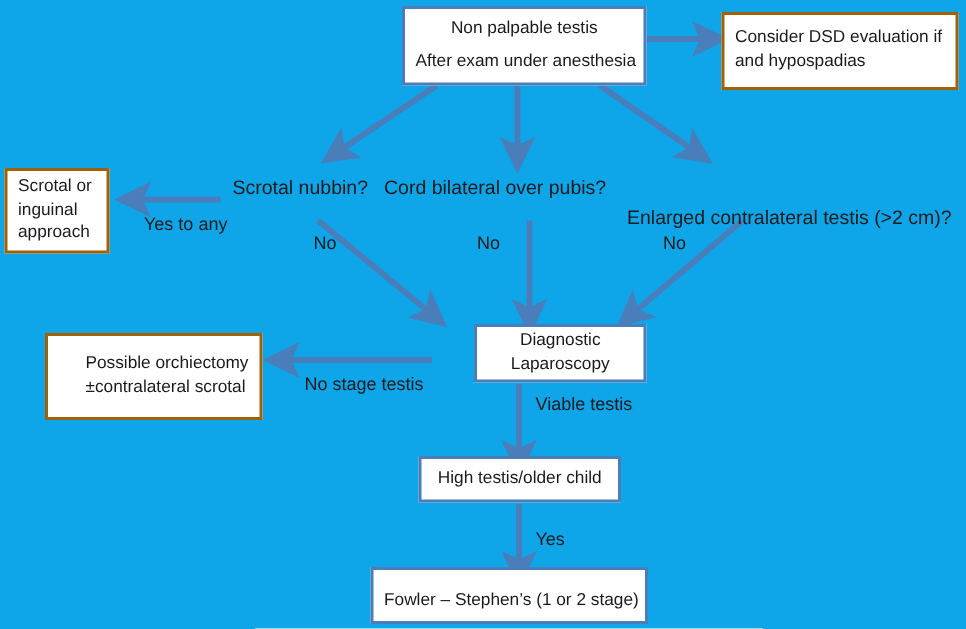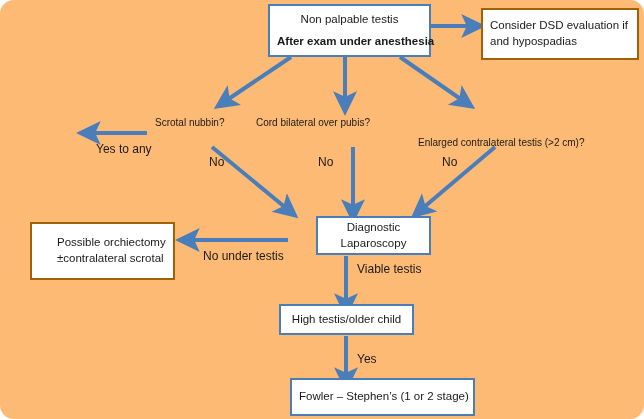--- a/index.html
+++ b/index.html
@@ -4,24 +4,23 @@
 <style>
   html, body {
     margin: 0;
     padding: 0;
     background: #ffffff;
   }
   #canvas {
     position: relative;
     width: 644px;
     height: 419px;
-    background: #fdba74;
+    background: #0ea5e9;
     font-family: "Liberation Sans", sans-serif;
     overflow: hidden;
-    border-radius: 14px;
   }
   .box {
     position: absolute;
     box-sizing: border-box;
     display: flex;
     flex-direction: column;
     justify-content: center;
     background: #ffffff;
   }
   .box.blue { border: 2px solid #4a7ebb; }
@@ -36,21 +35,21 @@
   .box.left .line { text-align: left; }
   .box.pad { padding: 4px 7px; }
   .label {
     position: absolute;
     font-size: 12px;
     color: #1a1a1a;
     white-space: nowrap;
   }
   .qtext {
     position: absolute;
-    font-size: 10px;
+    font-size: 13px;
     color: #1a1a1a;
     white-space: nowrap;
   }
   svg.arrows {
     position: absolute;
     left: 0;
     top: 0;
     width: 644px;
     height: 419px;
     pointer-events: none;
@@ -86,52 +85,57 @@
 
     <line x1="288" y1="240" x2="191" y2="240" stroke="#4a7ebb" stroke-width="4" marker-end="url(#ah)"></line>
 
     <line x1="346" y1="256" x2="346" y2="302" stroke="#4a7ebb" stroke-width="4" marker-end="url(#ah)"></line>
 
     <line x1="346" y1="336" x2="346" y2="376" stroke="#4a7ebb" stroke-width="4" marker-end="url(#ah)"></line>
   </svg>
 
   <div class="box blue center pad" style="left:268px; top:4px; width:163px; height:53px;">
     <div class="line">Non palpable testis</div>
-    <div class="line" style="margin-top:6px;font-weight:bold;">After exam under anesthesia</div>
+    <div class="line" style="margin-top:6px;">After exam under anesthesia</div>
   </div>
 
   <div class="box black left pad" style="left:481px; top:8px; width:158px; height:52px;">
     <div class="line">Consider DSD evaluation if</div>
     <div class="line">and hypospadias</div>
   </div>
 
+  <div class="box black left pad" style="left:3px; top:112px; width:70px; height:57px;">
+    <div class="line">Scrotal or</div>
+    <div class="line">inguinal</div>
+    <div class="line">approach</div>
+  </div>
 
   <div class="qtext" style="left:155px; top:117px;">Scrotal nubbin?</div>
   <div class="qtext" style="left:256px; top:117px;">Cord bilateral over pubis?</div>
   <div class="qtext" style="left:418px; top:117px;margin-top:20px;">Enlarged contralateral testis (&gt;2 cm)?</div>
 
   <div class="label" style="left:96px; top:142px;">Yes to any</div>
   <div class="label" style="left:209px; top:155px;">No</div>
   <div class="label" style="left:318px; top:155px;">No</div>
   <div class="label" style="left:442px; top:155px;">No</div>
-  <div class="label" style="left:203px; top:249px;">No under testis</div>
+  <div class="label" style="left:203px; top:249px;">No stage testis</div>
   <div class="label" style="left:357px; top:262px;">Viable testis</div>
   <div class="label" style="left:357px; top:352px;">Yes</div>
 
   <div class="box black left pad" style="left:30px; top:222px; width:145px; height:58px;padding-left:25px;">
     <div class="line">Possible orchiectomy</div>
     <div class="line">±contralateral scrotal</div>
   </div>
 
   <div class="box blue center pad" style="left:288px; top:216px; width:115px; height:39px;margin-left:28px;">
     <div class="line">Diagnostic</div>
     <div class="line">Laparoscopy</div>
   </div>
 
   <div class="box blue center pad" style="left:279px; top:304px; width:135px; height:31px;">
     <div class="line">High testis/older child</div>
   </div>
 
-  <div class="box blue left" style="left:247px; top:378px; width:185px; height:38px; justify-content:center; padding:5px 7px;margin-left:43px;">
+  <div class="box blue left" style="left:247px; top:378px; width:185px; height:38px; justify-content:flex-end; padding:5px 7px;">
     <div class="line">Fowler – Stephen’s (1 or 2 stage)</div>
   </div>
 
 </div>
 
 </body></html>

